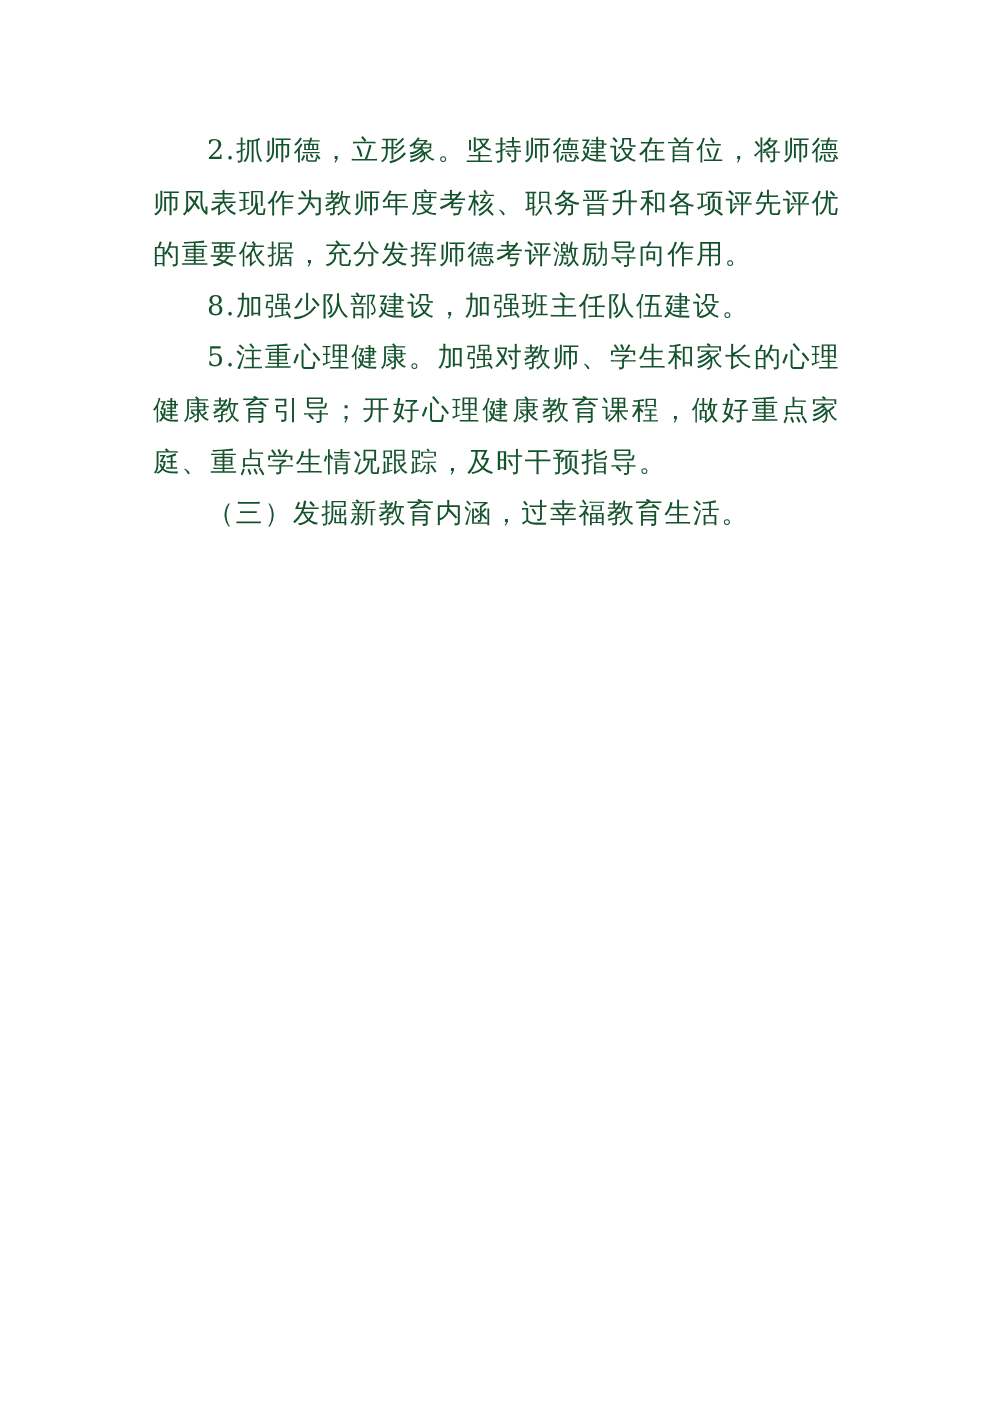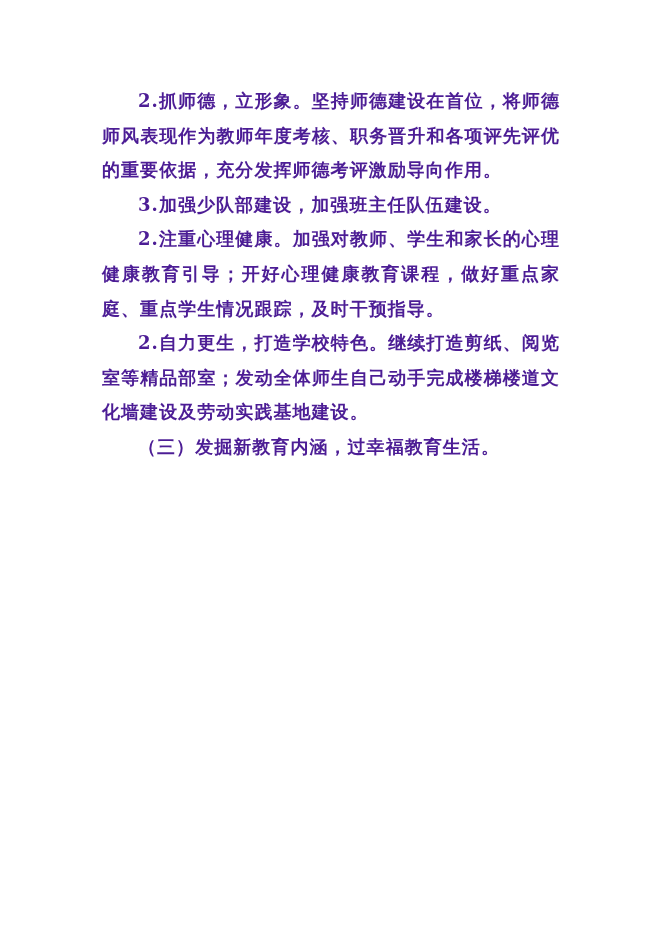--- a/index.html
+++ b/index.html
@@ -14,33 +14,31 @@
       overflow: hidden;
     }
     .page {
       position: absolute;
       left: 102px;
       top: 84px;
       width: 458px;
       font-family: "DejaVu Serif", "Liberation Serif", serif;
       font-size: 18px;
       line-height: 34.6px;
-      color: #4c1d95;
+      color: #14532d;
       letter-spacing: 1.05px;
-      font-weight: bold;
     }
     .para {
       margin: 0;
       text-indent: 2em;
       text-align: justify;
       text-align-last: left;
     }
   </style>
 </head>
 <body>
 
 <div class="page">
   <p class="para">2.抓师德，立形象。坚持师德建设在首位，将师德师风表现作为教师年度考核、职务晋升和各项评先评优的重要依据，充分发挥师德考评激励导向作用。</p>
-  <p class="para">3.加强少队部建设，加强班主任队伍建设。</p>
-  <p class="para">2.注重心理健康。加强对教师、学生和家长的心理健康教育引导；开好心理健康教育课程，做好重点家庭、重点学生情况跟踪，及时干预指导。</p>
-  <p class="para">2.自力更生，打造学校特色。继续打造剪纸、阅览室等精品部室；发动全体师生自己动手完成楼梯楼道文化墙建设及劳动实践基地建设。</p>
+  <p class="para">8.加强少队部建设，加强班主任队伍建设。</p>
+  <p class="para">5.注重心理健康。加强对教师、学生和家长的心理健康教育引导；开好心理健康教育课程，做好重点家庭、重点学生情况跟踪，及时干预指导。</p>
   <p class="para">（三）发掘新教育内涵，过幸福教育生活。</p>
 </div>
 
 </body></html>

